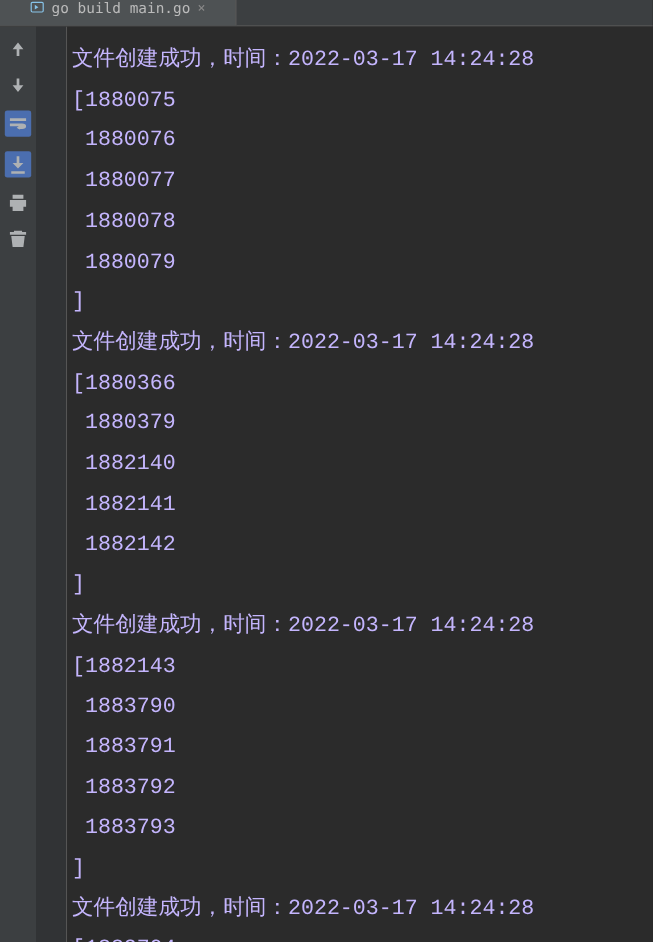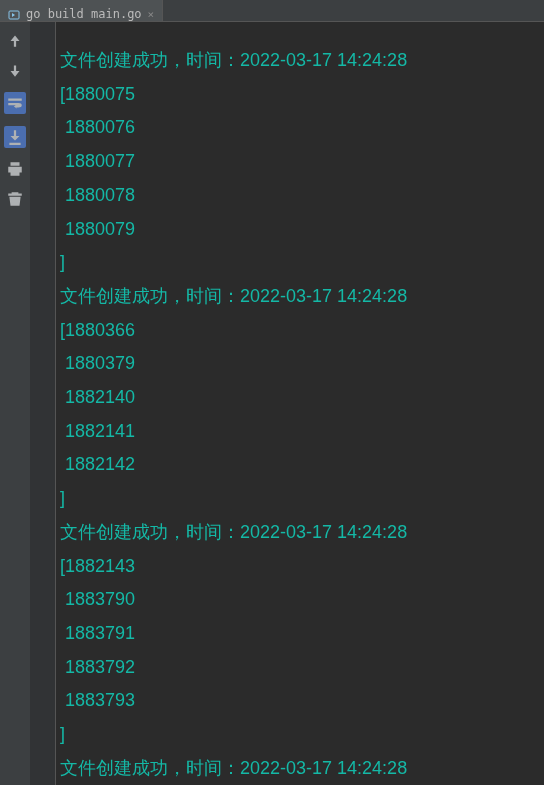--- a/index.html
+++ b/index.html
@@ -19,23 +19,23 @@
     .tab-bar {
       height: 22px;
       background: #3c3f41;
       display: flex;
       align-items: center;
       border-bottom: 1px solid #555;
     }
     .tab {
       height: 100%;
       background: #4e5254;
-      padding: 0 8px;
+      padding: 0 25px;
       display: flex;
-      align-items: flex-end;
+      align-items: flex-start;
       gap: 6px;
       border-right: 1px solid #555;
       font-size: 12px;
       color: #bbb;
     }
     .tab-icon {
       width: 12px;
       height: 12px;
       display: flex;
       align-items: center;
@@ -81,27 +81,27 @@
       height: 100%;
     }
     .gutter {
       width: 26px;
       background: #313335;
       border-right: 1px solid #555;
     }
     .console-output {
       flex: 1;
       background: #2b2b2b;
-      padding: 22px 4px;
-      color: #14b8a6;
+      padding: 12px 4px;
+      color: #c4b5fd;
       font-size: 18px;
       line-height: 33.7px;
       white-space: pre;
       overflow: hidden;
-      font-family: Liberation Sans, sans-serif;
+      font-family: Liberation Mono, monospace;
     }
     .output-line {
       display: block;
     }
   </style>
 </head>
 <body>
 
 <div class="tab-bar">
   <div class="tab">

